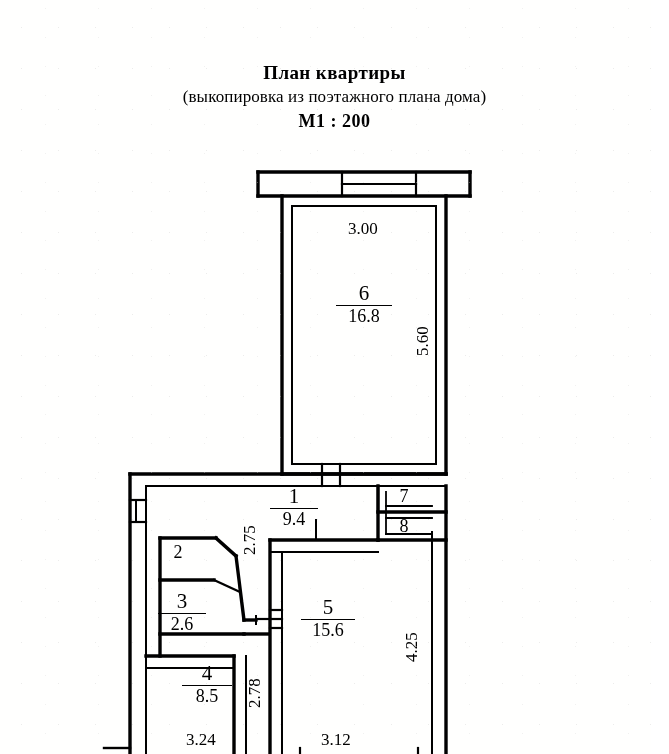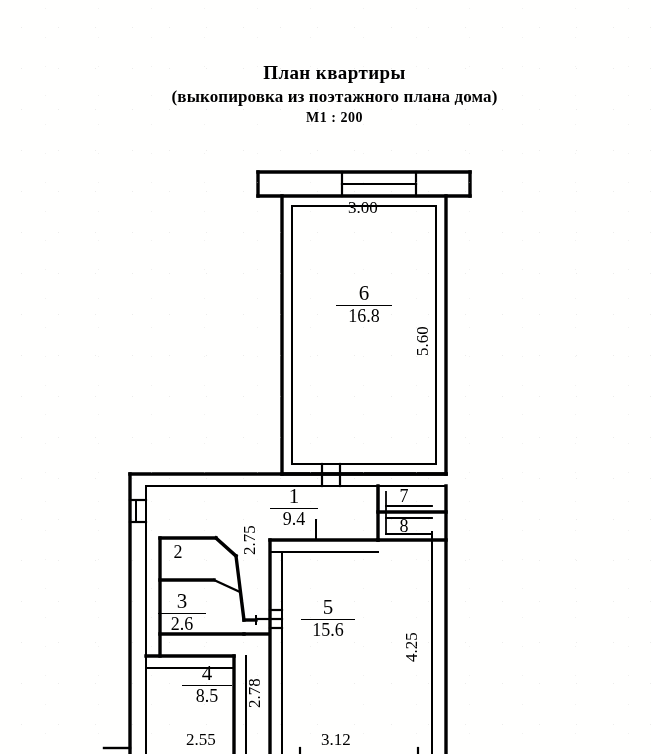--- a/index.html
+++ b/index.html
@@ -30,25 +30,25 @@
     text-align: center;
     line-height: 1.35;
   }
   #title-block .t1 {
     font-size: 19px;
     font-weight: bold;
     letter-spacing: 0.4px;
   }
   #title-block .t2 {
     font-size: 17px;
-    font-weight: bold;
+    font-weight: normal;
     letter-spacing: 0.1px;
   }
   #title-block .t3 {
-    font-size: 14px;
+    font-size: 18px;
     font-weight: bold;
     letter-spacing: 0.5px;
   }
   
   #plan {
     position: absolute;
     left: 0;
     top: 0;
     width: 669px;
     height: 754px;
@@ -228,28 +228,28 @@
     <div class="rule" style="width:54px;"></div>
     <span class="area">15.6</span>
   </div>
 
   <div class="room" style="left:172px; top:662px; width:70px;">
     <span class="num">4</span>
     <div class="rule" style="width:50px;"></div>
     <span class="area">8.5</span>
   </div>
 
-  <div class="dim" style="left:348px; top:198px;">3.00</div>
+  <div class="dim" style="left:348px; top:219px;">3.00</div>
 
   <div class="dim vert" style="left:413px; top:356px;">5.60</div>
 
   <div class="dim vert" style="left:240px; top:555px;">2.75</div>
 
   <div class="dim vert" style="left:245px; top:708px;">2.78</div>
 
   <div class="dim vert" style="left:402px; top:662px;">4.25</div>
 
-  <div class="dim" style="left:186px; top:730px;">2.55</div>
+  <div class="dim" style="left:186px; top:730px;">3.24</div>
 
   <div class="dim" style="left:321px; top:730px;">3.12</div>
 
   <div id="grain"></div>
 </div>
 
 </body></html>

